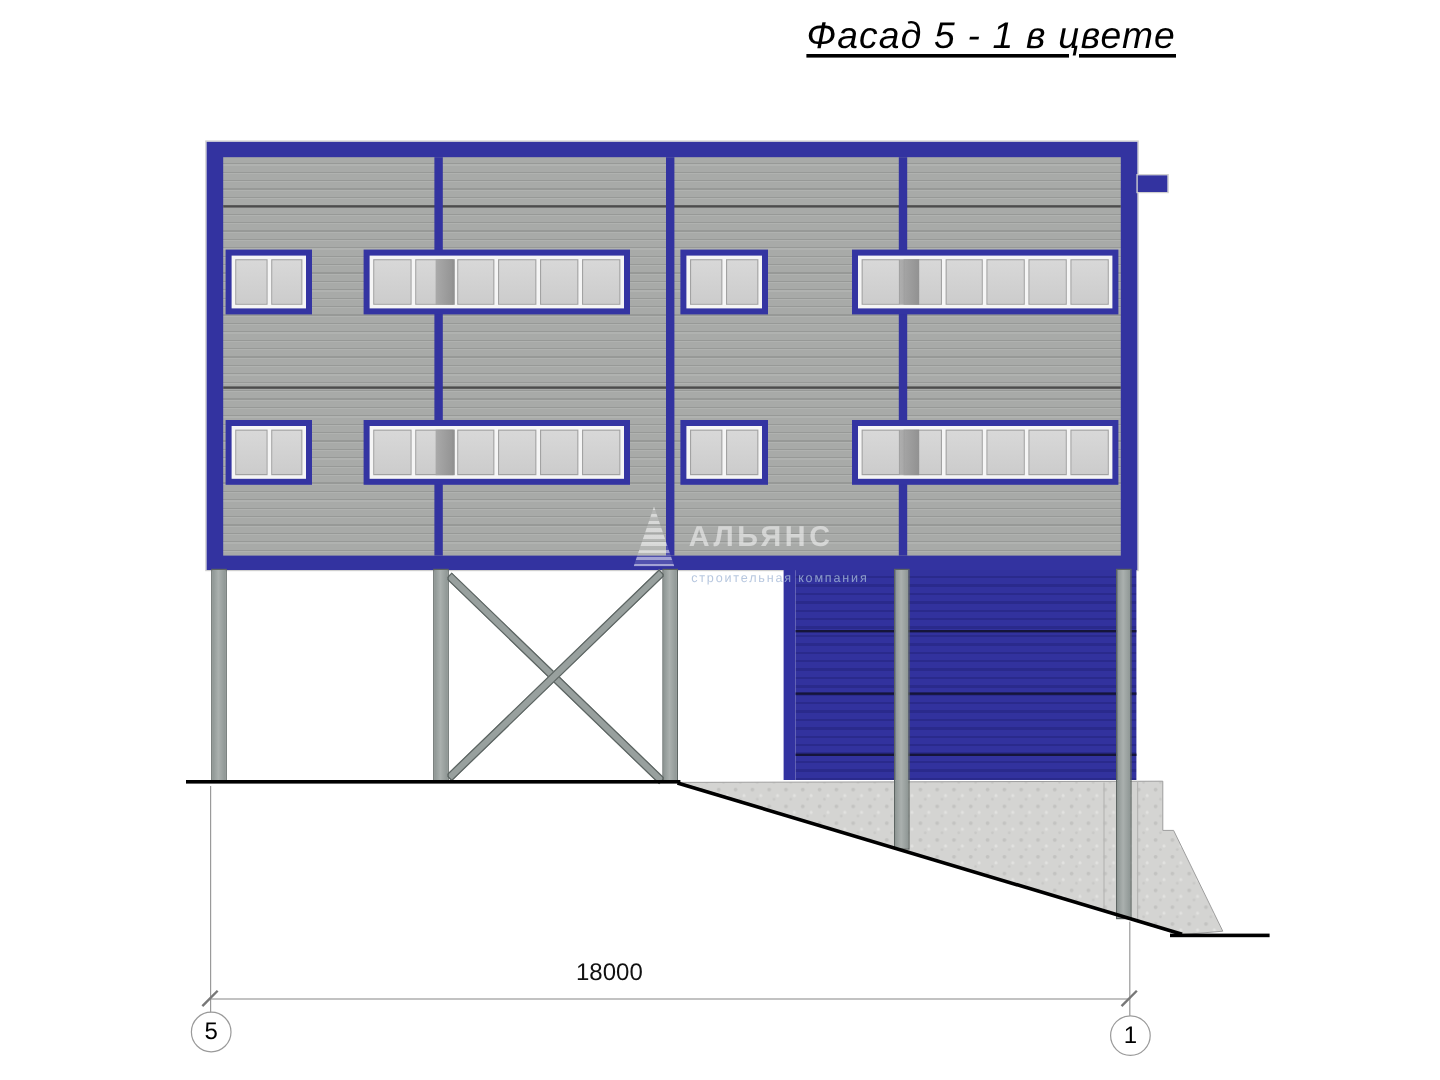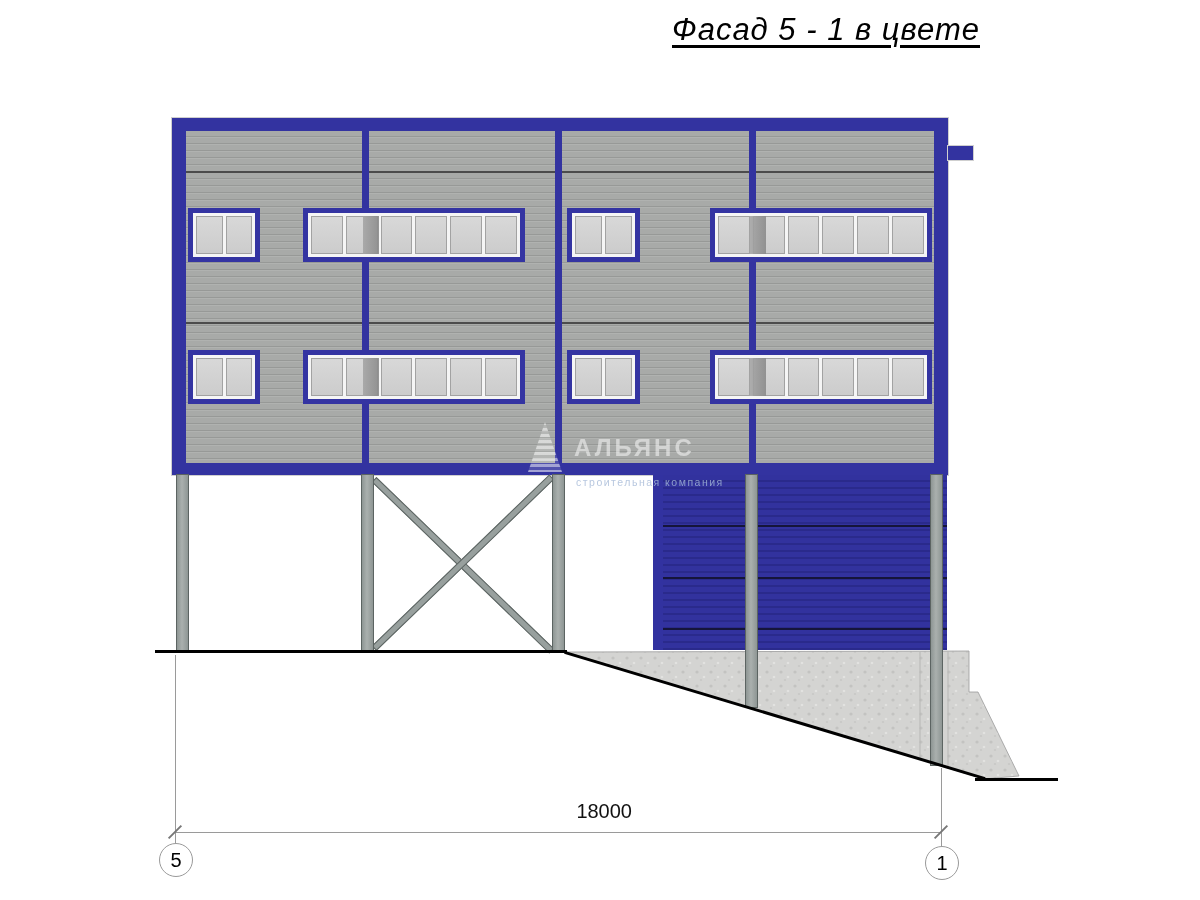--- a/index.html
+++ b/index.html
@@ -74,21 +74,21 @@
   }
   .wm-tag{
     position:absolute;left:576px;top:464px;z-index:5;
     font-size:10.5px;letter-spacing:1.5px;color:rgba(165,185,215,.8);margin-top:12px;
   }
   
   .ext-line{position:absolute;width:1px;background:#9a9a9a;z-index:4;}
   .dim-line{position:absolute;left:175px;top:832px;width:766px;height:1px;background:#9a9a9a;z-index:4;}
   .slash{position:absolute;width:18px;height:2px;background:#777;transform:rotate(-45deg);z-index:4;}
   .dim-label{
-    position:absolute;left:480px;top:800px;width:152px;text-align:right;
+    position:absolute;left:480px;top:800px;width:152px;text-align:left;
     font-size:20px;color:#111;z-index:4;
   }
   .axis-circle{
     position:absolute;width:32px;height:32px;border-radius:50%;
     border:1px solid #9a9a9a;background:#fff;z-index:5;
     display:flex;align-items:center;justify-content:center;
     font-size:20px;color:#000;
   }
 </style>
 </head>

